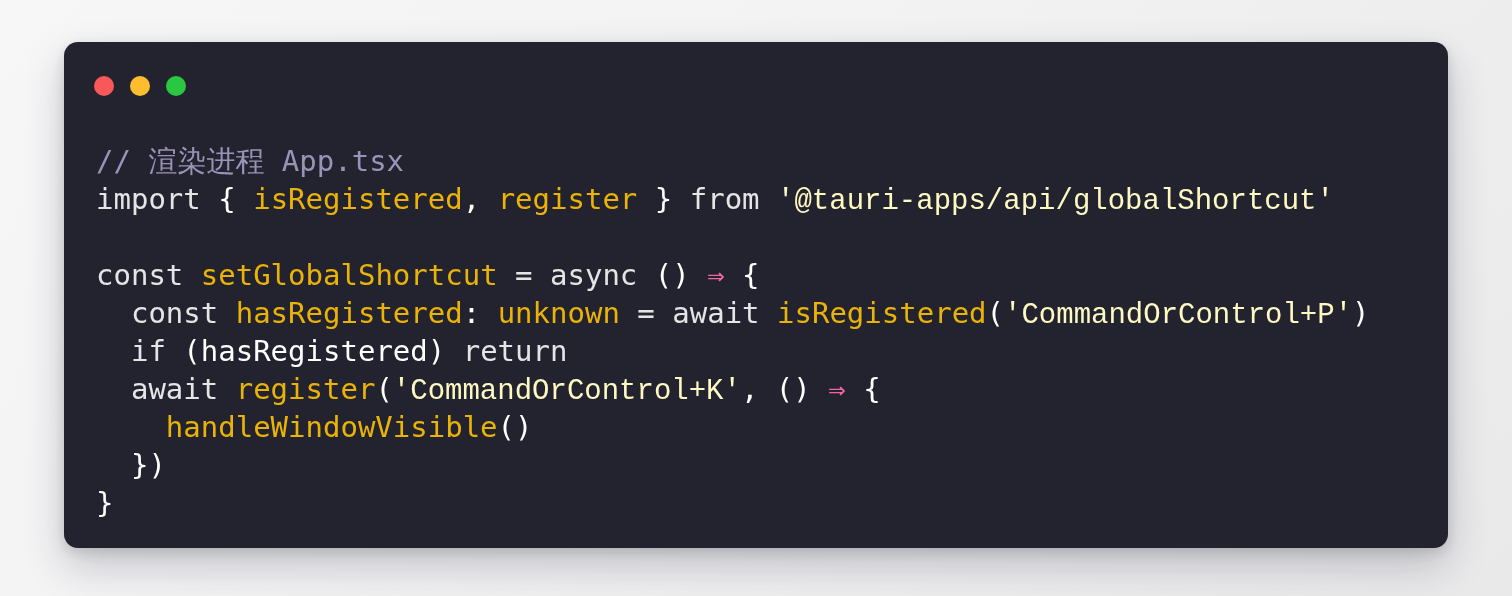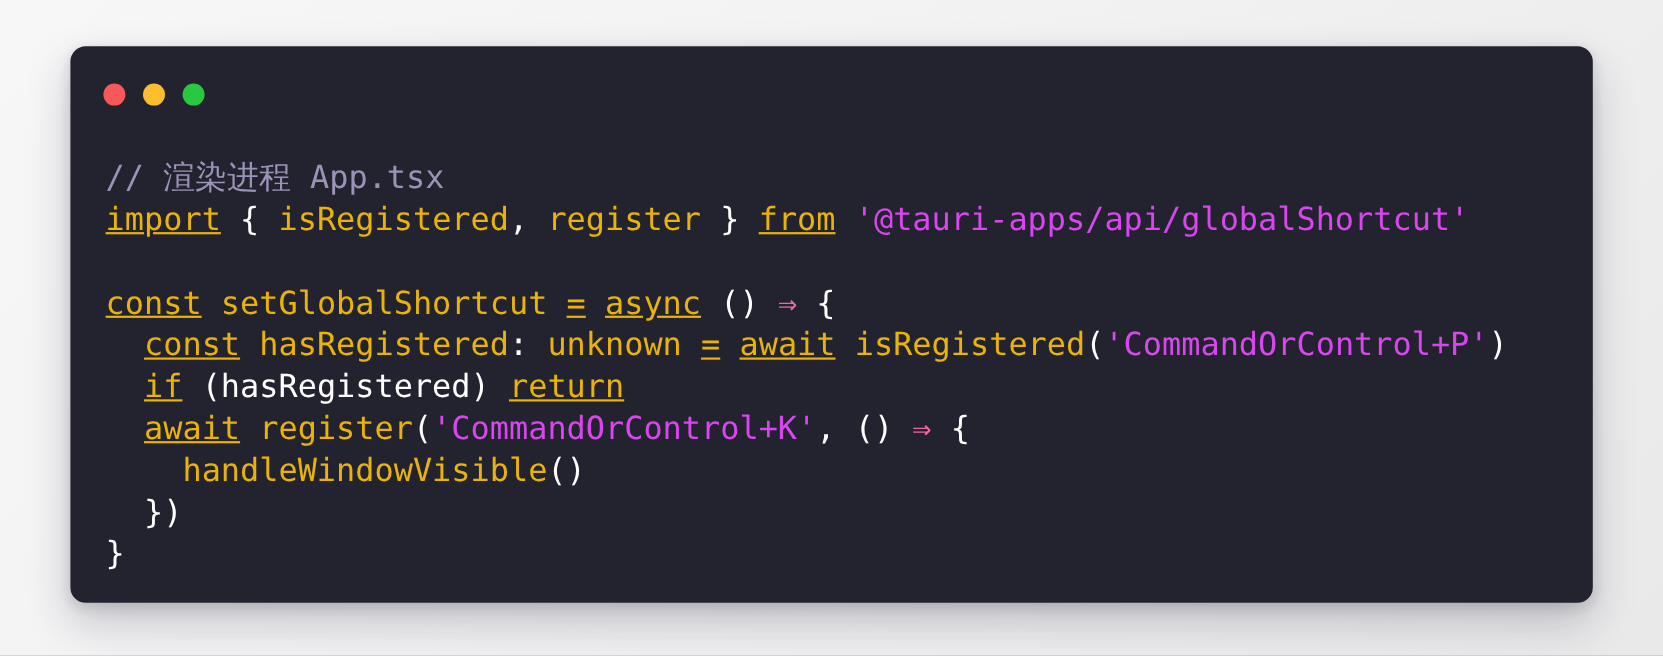--- a/index.html
+++ b/index.html
@@ -60,23 +60,23 @@
     white-space: pre;
     color: #ffffff;
   }
   .line {
     height: 38px;
     white-space: pre;
   }
   .line.blank { color: transparent; }
 
   .tok-comment  { color: #9a93b8; }
-  .tok-keyword  { color: #eab308; text-decoration: underline; }
+  .tok-keyword  { color: #e5e5e5; }
   .tok-func     { color: #eab308; }
-  .tok-string   { color: #d946ef; }
+  .tok-string   { color: #fef9c3; font-family: Liberation Mono, monospace; }
   .tok-punct    { color: #ffffff; }
   .tok-plain    { color: #ffffff; }
   .tok-arrow    { color: #f265a6; }
 </style>
 </head>
 <body>
 
 <div class="stage">
 
   <div class="code-card">

